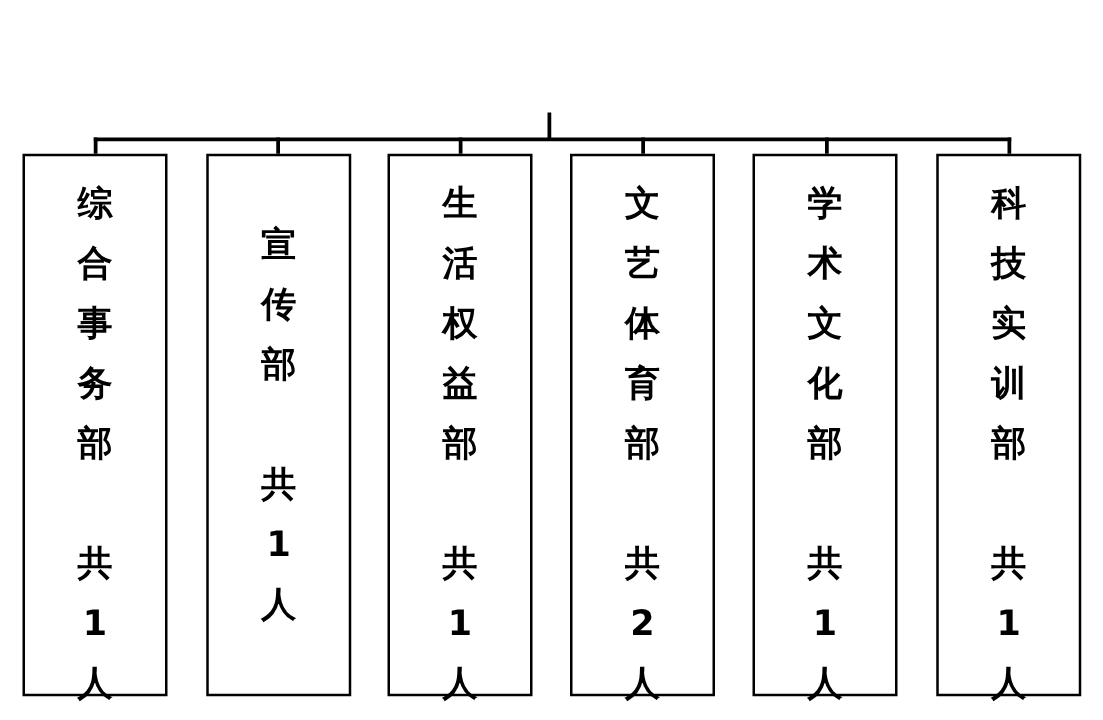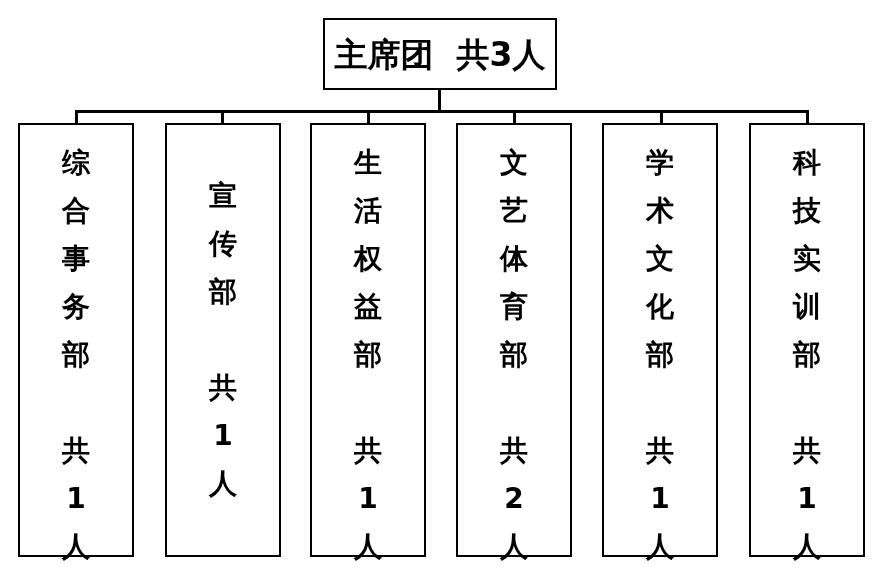--- a/index.html
+++ b/index.html
@@ -94,23 +94,20 @@
   }
   .v-text.count {
     margin-top: 48px;
   }
 </style>
 </head>
 <body>
 
 <div id="chart-root">
 
-  <div class="root-box">
-    <span class="root-label">主席团  共3人</span>
-  </div>
 
   <div class="line line-v" style="left:438px; top:90px; height:22px;"></div>
 
   <div class="line line-h" style="left:75px; top:110px; width:734px;"></div>
 
   <div class="line line-v" style="left:75px; top:110px; height:15px;"></div>
   <div class="line line-v" style="left:221px; top:110px; height:15px;"></div>
   <div class="line line-v" style="left:367px; top:110px; height:15px;"></div>
   <div class="line line-v" style="left:513px; top:110px; height:15px;"></div>
   <div class="line line-v" style="left:660px; top:110px; height:15px;"></div>

